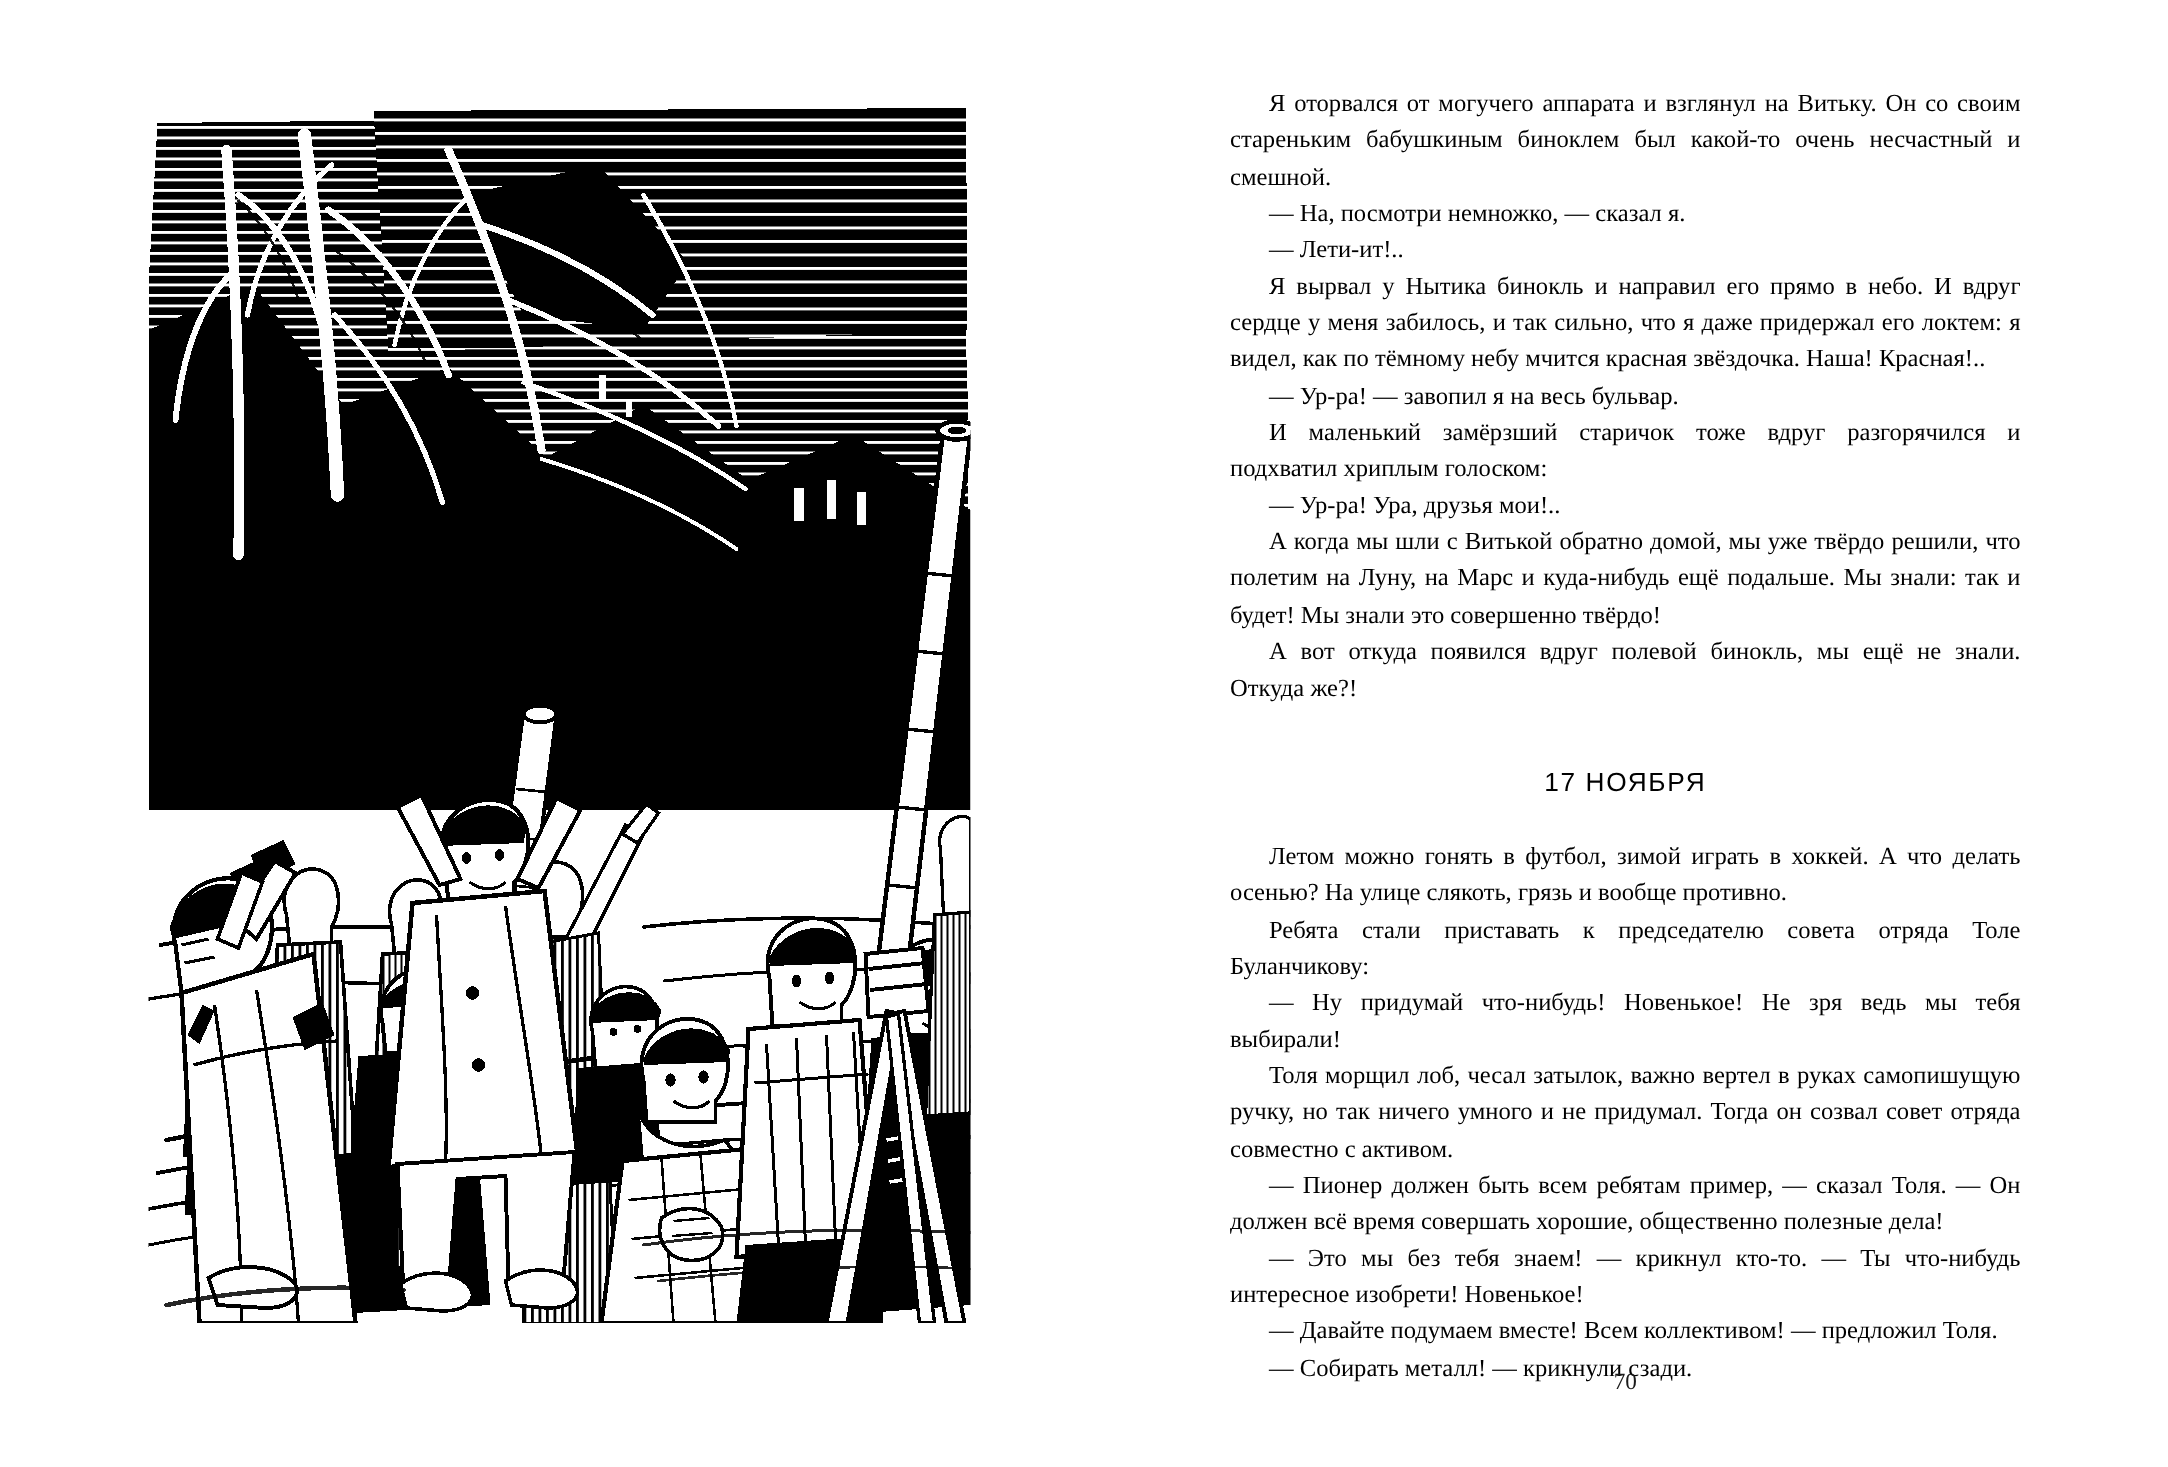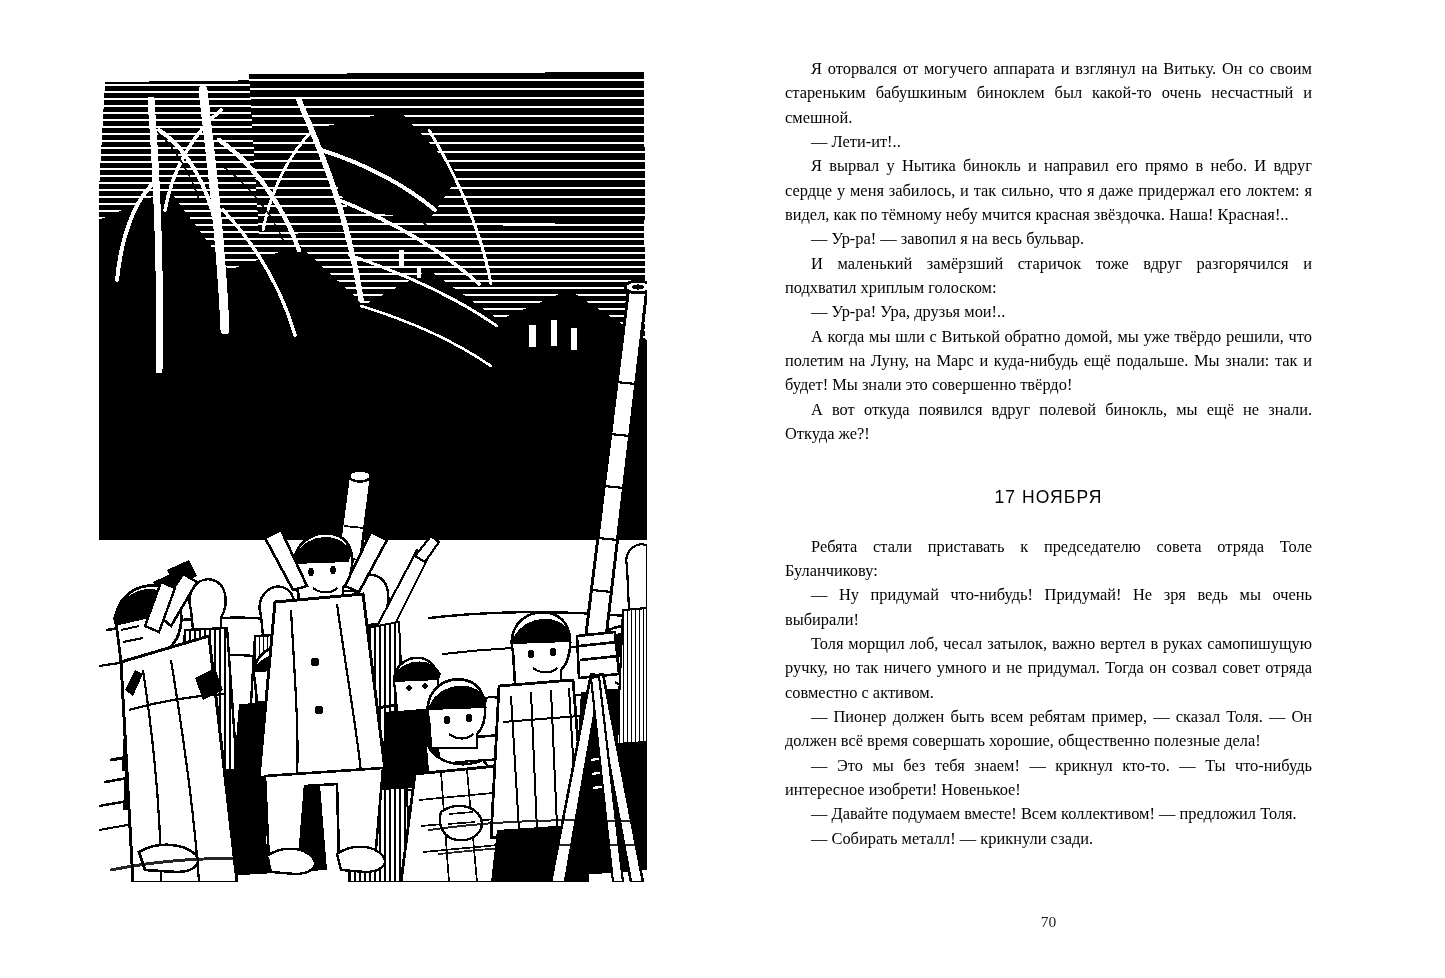--- a/index.html
+++ b/index.html
@@ -34,21 +34,21 @@
     left: 99px;
     top: 70px;
     width: 548px;
     height: 812px;
   }
   .illustration svg { display: block; width: 100%; height: 100%; }
 
   
   .page-right {
     position: absolute;
-    left: 685px; top: 0;
+    left: 720px; top: 0;
     width: 725px; height: 978px;
   }
   .text-column {
     position: absolute;
     left: 100px;
     top: 57px;
     width: 527px;
   }
   p.body-par {
     margin: 0;
@@ -402,34 +402,36 @@
           </g>
         </g>
       </svg>
     </div>
   </div>
 
   <div class="page-right">
     <div class="text-column">
 
       <p class="body-par">Я оторвался от могучего аппарата и взглянул на Витьку. Он со своим стареньким бабушкиным биноклем был какой-то очень несчастный и смешной.</p>
+      <p class="body-par">— На, посмотри немножко, — сказал я.</p>
       <p class="body-par">— Лети-ит!..</p>
       <p class="body-par">Я вырвал у Нытика бинокль и направил его прямо в небо. И вдруг сердце у меня забилось, и так сильно, что я даже придержал его локтем: я видел, как по тёмному небу мчится красная звёздочка. Наша! Красная!..</p>
       <p class="body-par">— Ур-ра! — завопил я на весь бульвар.</p>
       <p class="body-par">И маленький замёрзший старичок тоже вдруг разгорячился и подхватил хриплым голоском:</p>
       <p class="body-par">— Ур-ра! Ура, друзья мои!..</p>
       <p class="body-par">А когда мы шли с Витькой обратно домой, мы уже твёрдо решили, что полетим на Луну, на Марс и куда-нибудь ещё подальше. Мы знали: так и будет! Мы знали это совершенно твёрдо!</p>
       <p class="body-par">А вот откуда появился вдруг полевой бинокль, мы ещё не знали. Откуда же?!</p>
 
       <div class="heading-gap-before"></div>
       <h2 class="section-heading">17  НОЯБРЯ</h2>
       <div class="heading-gap-after"></div>
 
+      <p class="body-par">Летом можно гонять в футбол, зимой играть в хоккей. А что делать осенью? На улице слякоть, грязь и вообще противно.</p>
       <p class="body-par">Ребята стали приставать к председателю совета отряда Толе Буланчикову:</p>
-      <p class="body-par">— Ну придумай что-нибудь! Придумай! Не зря ведь мы очень выбирали!</p>
+      <p class="body-par">— Ну придумай что-нибудь! Новенькое! Не зря ведь мы тебя выбирали!</p>
       <p class="body-par">Толя морщил лоб, чесал затылок, важно вертел в руках самопишущую ручку, но так ничего умного и не придумал. Тогда он созвал совет отряда совместно с активом.</p>
       <p class="body-par">— Пионер должен быть всем ребятам пример, — сказал Толя. — Он должен всё время совершать хорошие, общественно полезные дела!</p>
       <p class="body-par">— Это мы без тебя знаем! — крикнул кто-то. — Ты что-нибудь интересное изобрети! Новенькое!</p>
       <p class="body-par">— Давайте подумаем вместе! Всем коллективом! — предложил Толя.</p>
       <p class="body-par">— Собирать металл! — крикнули сзади.</p>
     </div>
 
     <div class="folio">
       <div class="folio-inner">70</div>
     </div>

